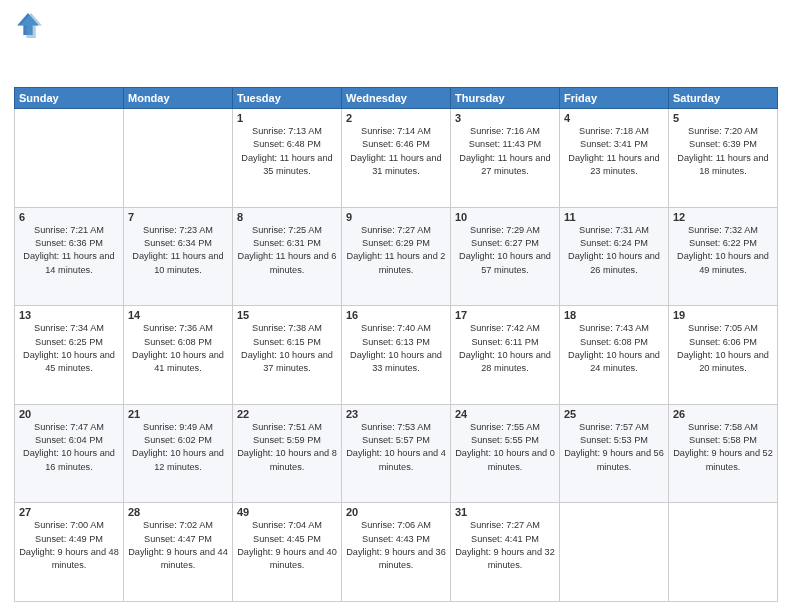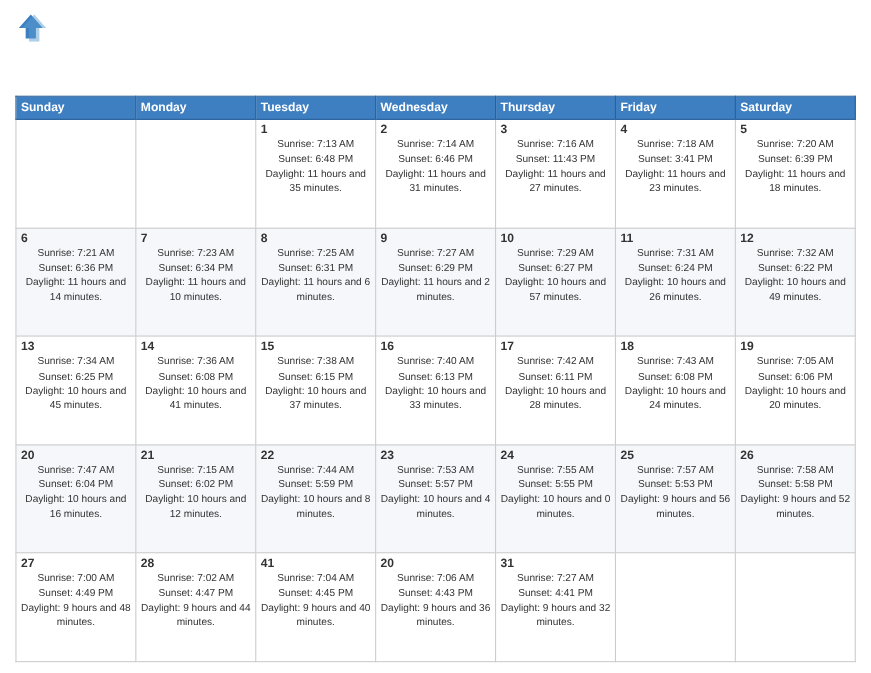--- a/index.html
+++ b/index.html
@@ -295,29 +295,29 @@
             <span class="day-number">20</span>
           <div class="day-info">
             <span>Sunrise: 7:47 AM</span><br>
             <span>Sunset: 6:04 PM</span><br>
             <span>Daylight: 10 hours and 16 minutes.</span>
           </div>
           </td>
           <td>
             <span class="day-number">21</span>
           <div class="day-info">
-            <span>Sunrise: 7:15 AM</span><br>
+            <span>Sunrise: 9:49 AM</span><br>
             <span>Sunset: 6:02 PM</span><br>
             <span>Daylight: 10 hours and 12 minutes.</span>
           </div>
           </td>
           <td>
             <span class="day-number">22</span>
           <div class="day-info">
-            <span>Sunrise: 7:44 AM</span><br>
+            <span>Sunrise: 7:51 AM</span><br>
             <span>Sunset: 5:59 PM</span><br>
             <span>Daylight: 10 hours and 8 minutes.</span>
           </div>
           </td>
           <td>
             <span class="day-number">23</span>
           <div class="day-info">
             <span>Sunrise: 7:53 AM</span><br>
             <span>Sunset: 5:57 PM</span><br>
             <span>Daylight: 10 hours and 4 minutes.</span>
@@ -359,21 +359,21 @@
           </td>
           <td>
             <span class="day-number">28</span>
           <div class="day-info">
             <span>Sunrise: 7:02 AM</span><br>
             <span>Sunset: 4:47 PM</span><br>
             <span>Daylight: 9 hours and 44 minutes.</span>
           </div>
           </td>
           <td>
-            <span class="day-number">41</span>
+            <span class="day-number">49</span>
           <div class="day-info">
             <span>Sunrise: 7:04 AM</span><br>
             <span>Sunset: 4:45 PM</span><br>
             <span>Daylight: 9 hours and 40 minutes.</span>
           </div>
           </td>
           <td>
             <span class="day-number">20</span>
           <div class="day-info">
             <span>Sunrise: 7:06 AM</span><br>

